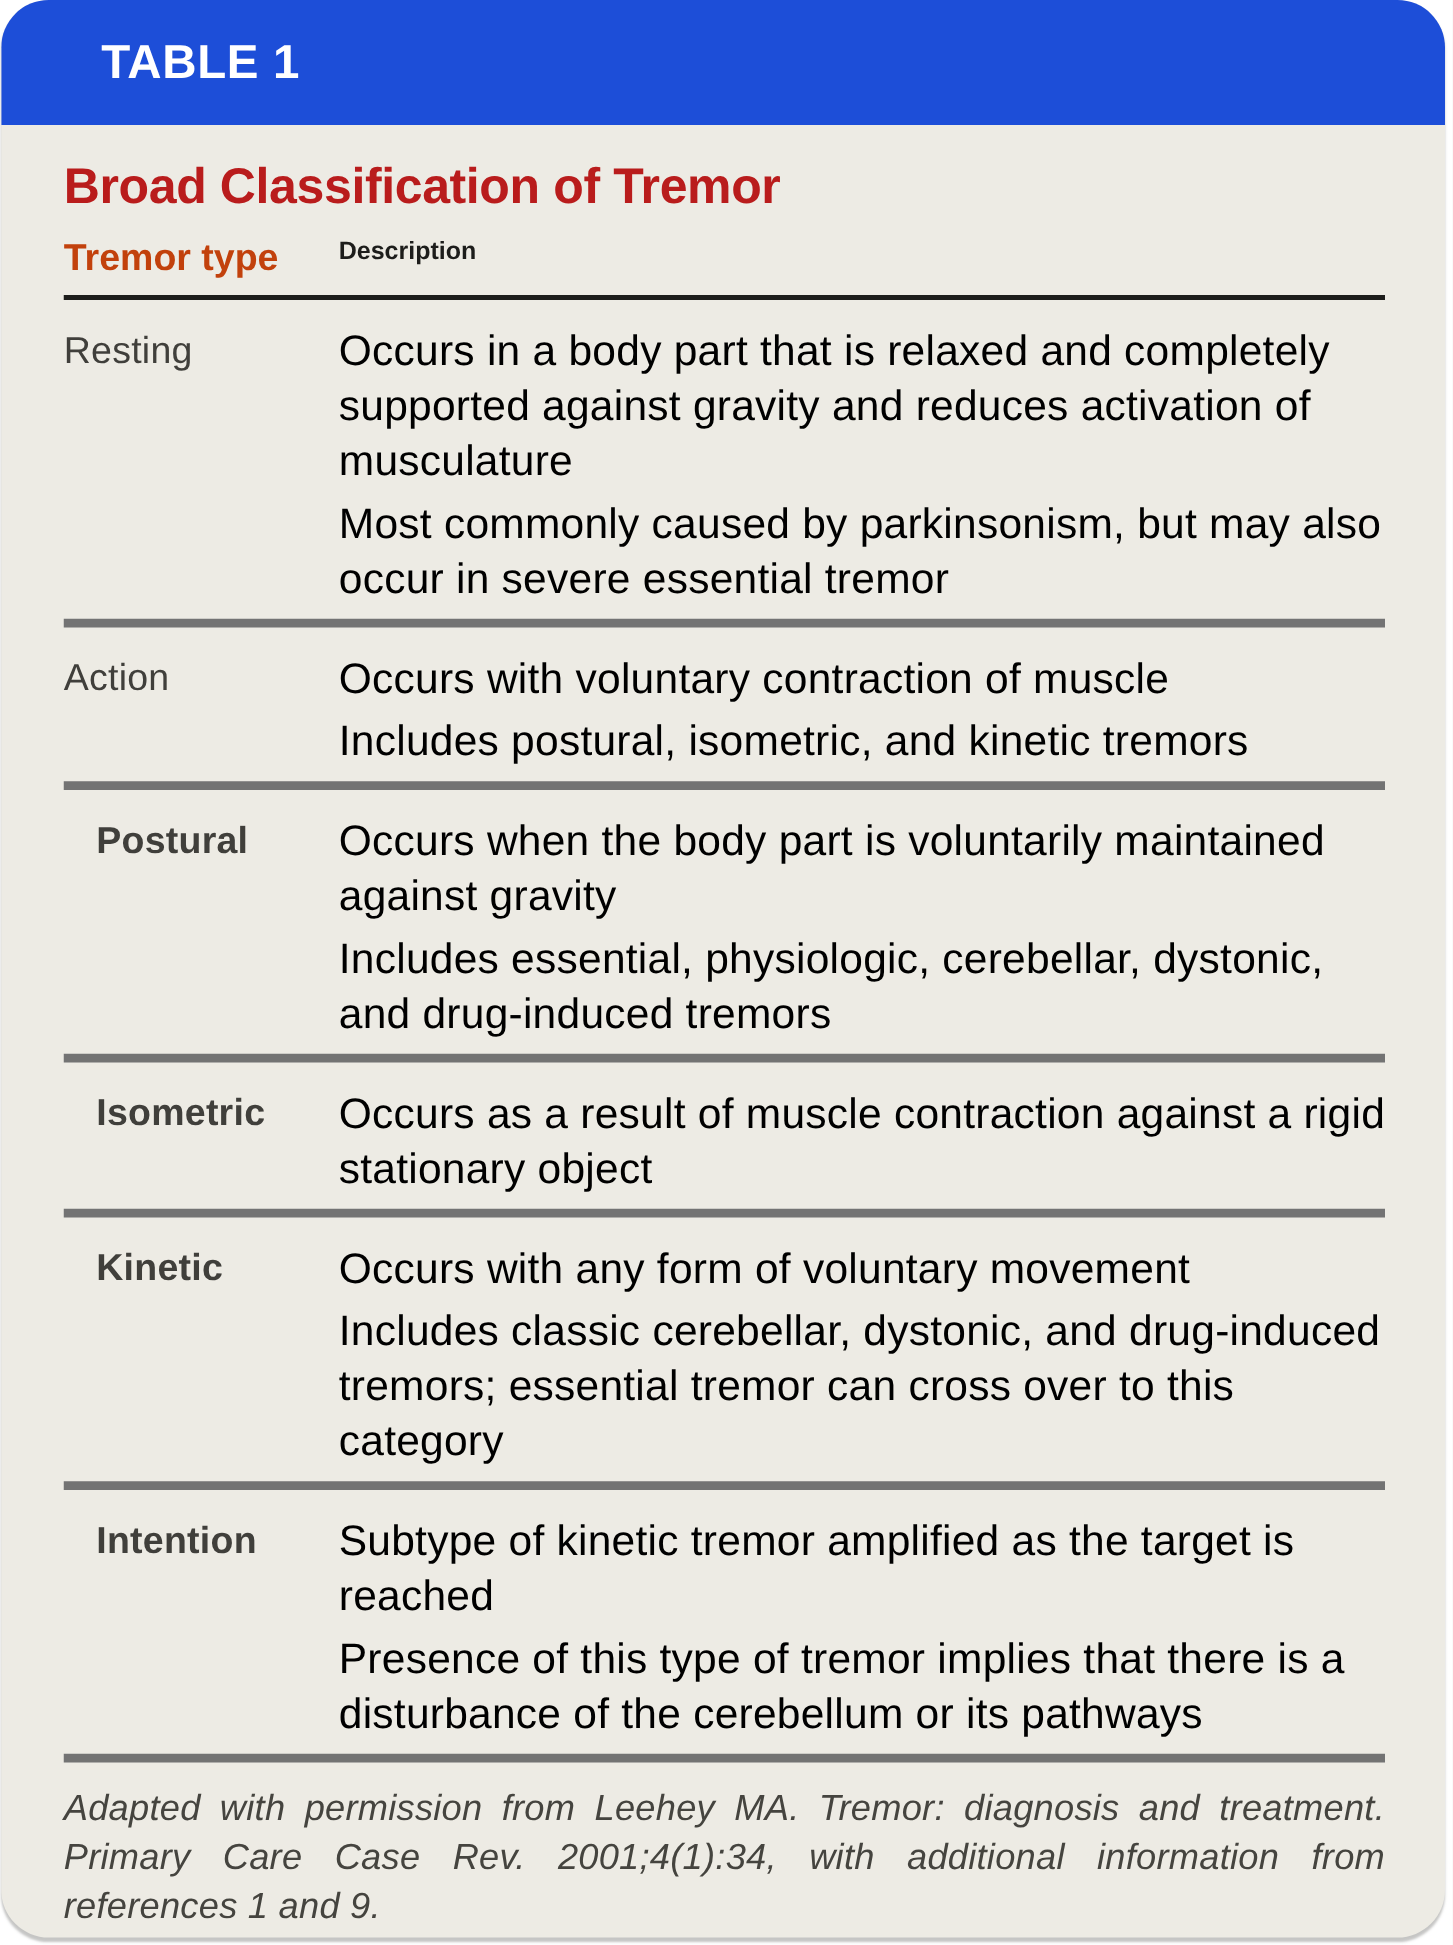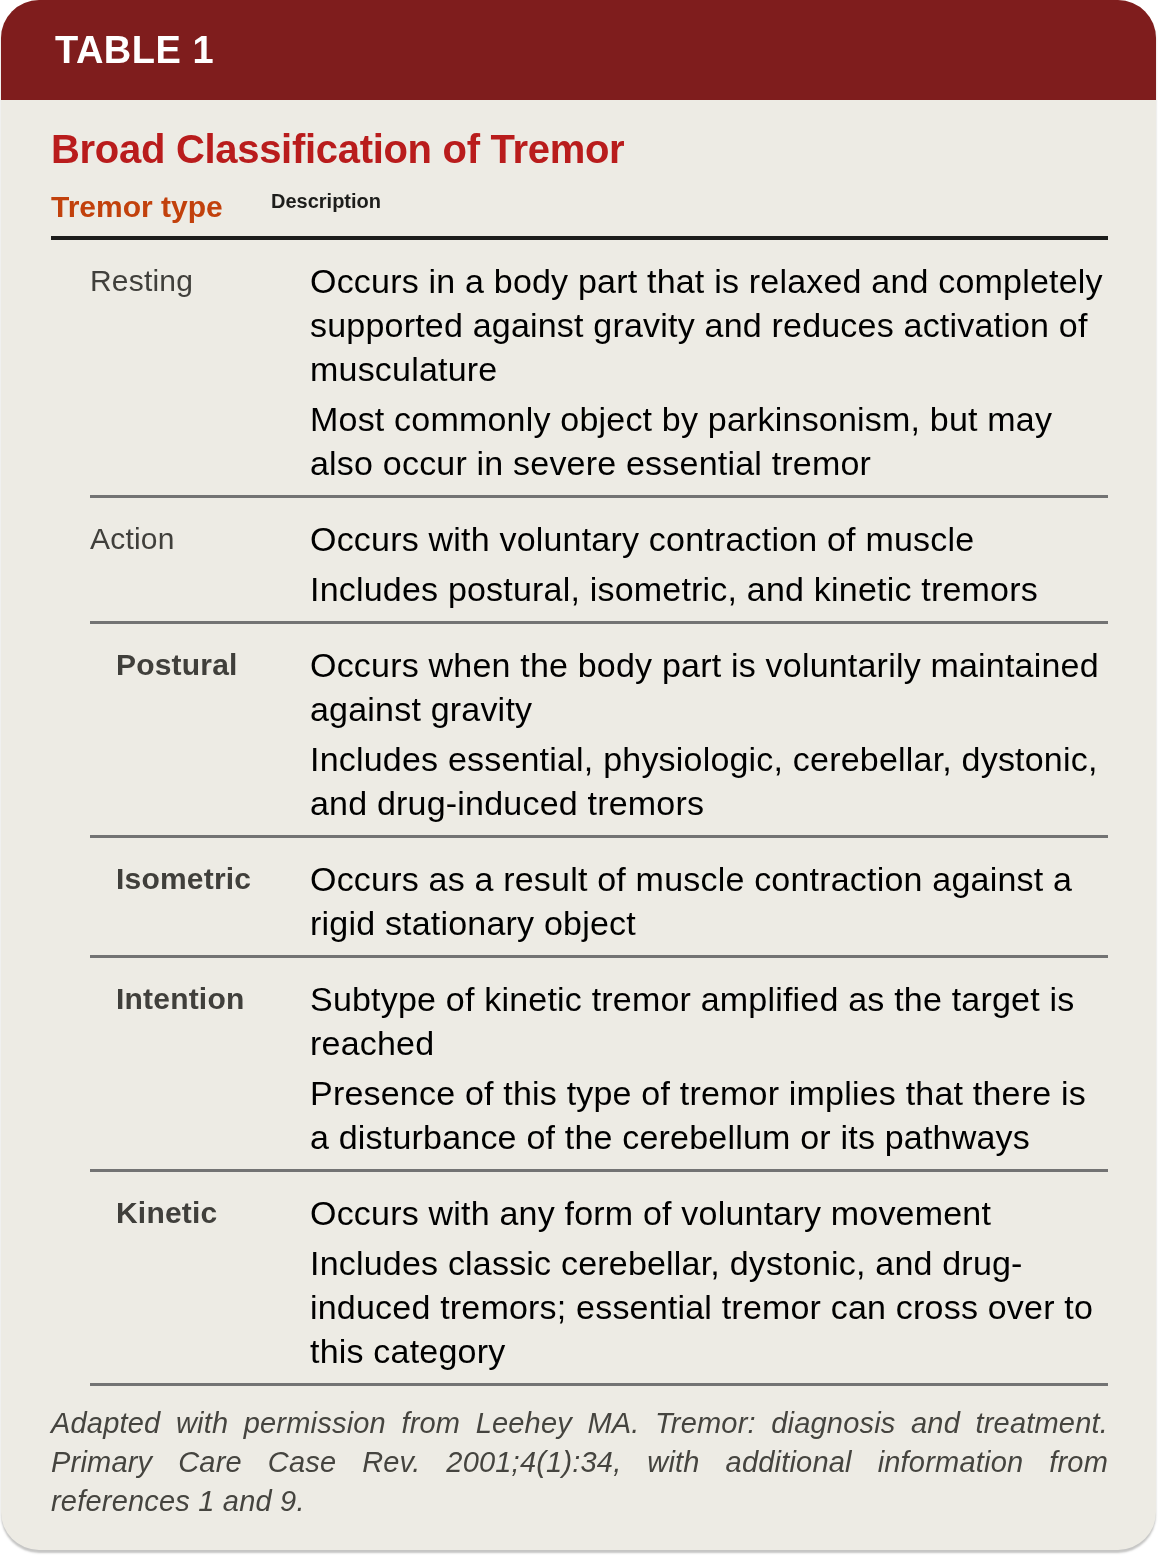--- a/index.html
+++ b/index.html
@@ -14,24 +14,24 @@
     position: absolute;
     left: 1px; top: 0;
     width: 1155px; height: 1550px;
     border-radius: 38px;
     background: #edebe4;
     overflow: hidden;
     box-shadow: 0 3px 2px rgba(90,90,85,0.35);
   }
   .tag-bar {
     height: 100px;
-    background: #7f1d1d;
+    background: #1d4ed8;
     display: flex;
     align-items: center;
-    padding: 0 54px;
+    padding: 0 80px;
   }
   .tag-bar .tag {
     color: #ffffff;
     font-size: 38px;
     font-weight: bold;
     letter-spacing: 0.5px;
   }
   .body {
     padding: 0 48px 0 50px;
   }
@@ -60,22 +60,21 @@
     font-weight: bold;
     color: #1d1d1b;
   }
   .head-rule {
     height: 0;
     border-bottom: 4px solid #1d1d1b;
   }
   .row {
     display: flex;
     padding: 19px 0 10px 0;
-    border-bottom: 3px solid #737373;
-    margin-left: 39px;
+    border-bottom: 7px solid #737373;
   }
   .row .label {
     width: 220px;
     font-size: 30px;
     line-height: 44px;
     color: #403f3b;
     letter-spacing: 0.2px;
   }
   .row.sub .label {
     padding-left: 26px;
@@ -118,21 +117,21 @@
     <div class="thead">
       <div class="col1">Tremor type</div>
       <div class="col2">Description</div>
     </div>
     <div class="head-rule"></div>
 
     <div class="row">
       <div class="label">Resting</div>
       <div class="descs">
         <p>Occurs in a body part that is relaxed and completely supported against gravity and reduces activation of musculature</p>
-        <p>Most commonly object by parkinsonism, but may also occur in severe essential tremor</p>
+        <p>Most commonly caused by parkinsonism, but may also occur in severe essential tremor</p>
       </div>
     </div>
 
     <div class="row">
       <div class="label">Action</div>
       <div class="descs">
         <p>Occurs with voluntary contraction of muscle</p>
         <p>Includes postural, isometric, and kinetic tremors</p>
       </div>
     </div>
@@ -146,31 +145,31 @@
     </div>
 
     <div class="row sub">
       <div class="label">Isometric</div>
       <div class="descs">
         <p>Occurs as a result of muscle contraction against a rigid stationary object</p>
       </div>
     </div>
 
     <div class="row sub">
+      <div class="label">Kinetic</div>
+      <div class="descs">
+        <p>Occurs with any form of voluntary movement</p>
+        <p>Includes classic cerebellar, dystonic, and drug-induced tremors; essential tremor can cross over to this category</p>
+      </div>
+    </div>
+
+    <div class="row sub">
       <div class="label">Intention</div>
       <div class="descs">
         <p>Subtype of kinetic tremor amplified as the target is reached</p>
         <p>Presence of this type of tremor implies that there is a disturbance of the cerebellum or its pathways</p>
-      </div>
-    </div>
-
-    <div class="row sub">
-      <div class="label">Kinetic</div>
-      <div class="descs">
-        <p>Occurs with any form of voluntary movement</p>
-        <p>Includes classic cerebellar, dystonic, and drug-induced tremors; essential tremor can cross over to this category</p>
       </div>
     </div>
 
     <div class="footnote">Adapted with permission from Leehey MA. Tremor: diagnosis and treatment. Primary Care Case Rev. 2001;4(1):34, with additional information from references 1 and 9.</div>
 
   </div>
 </div>
 
 </body></html>

